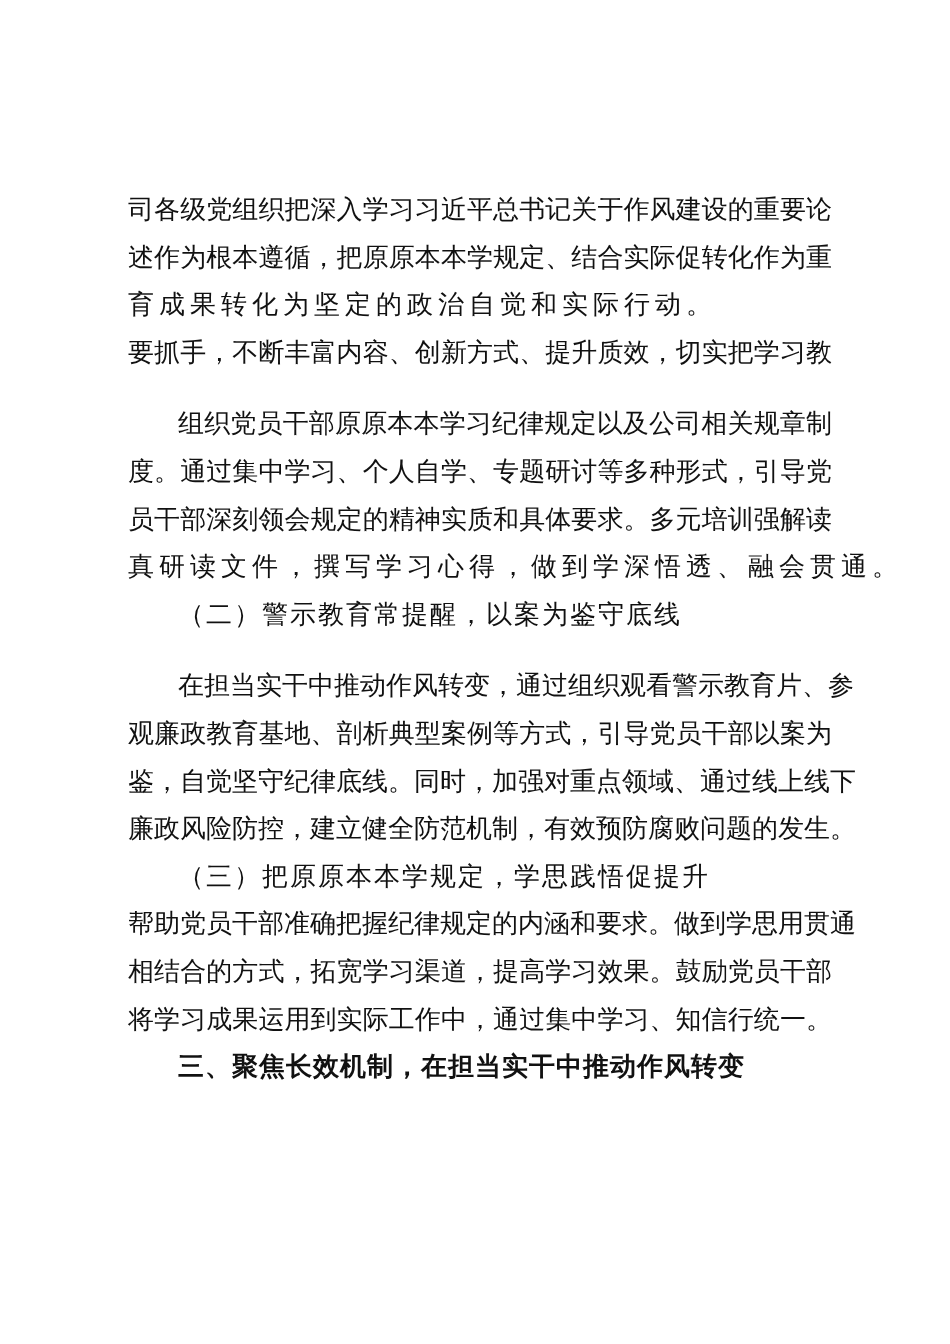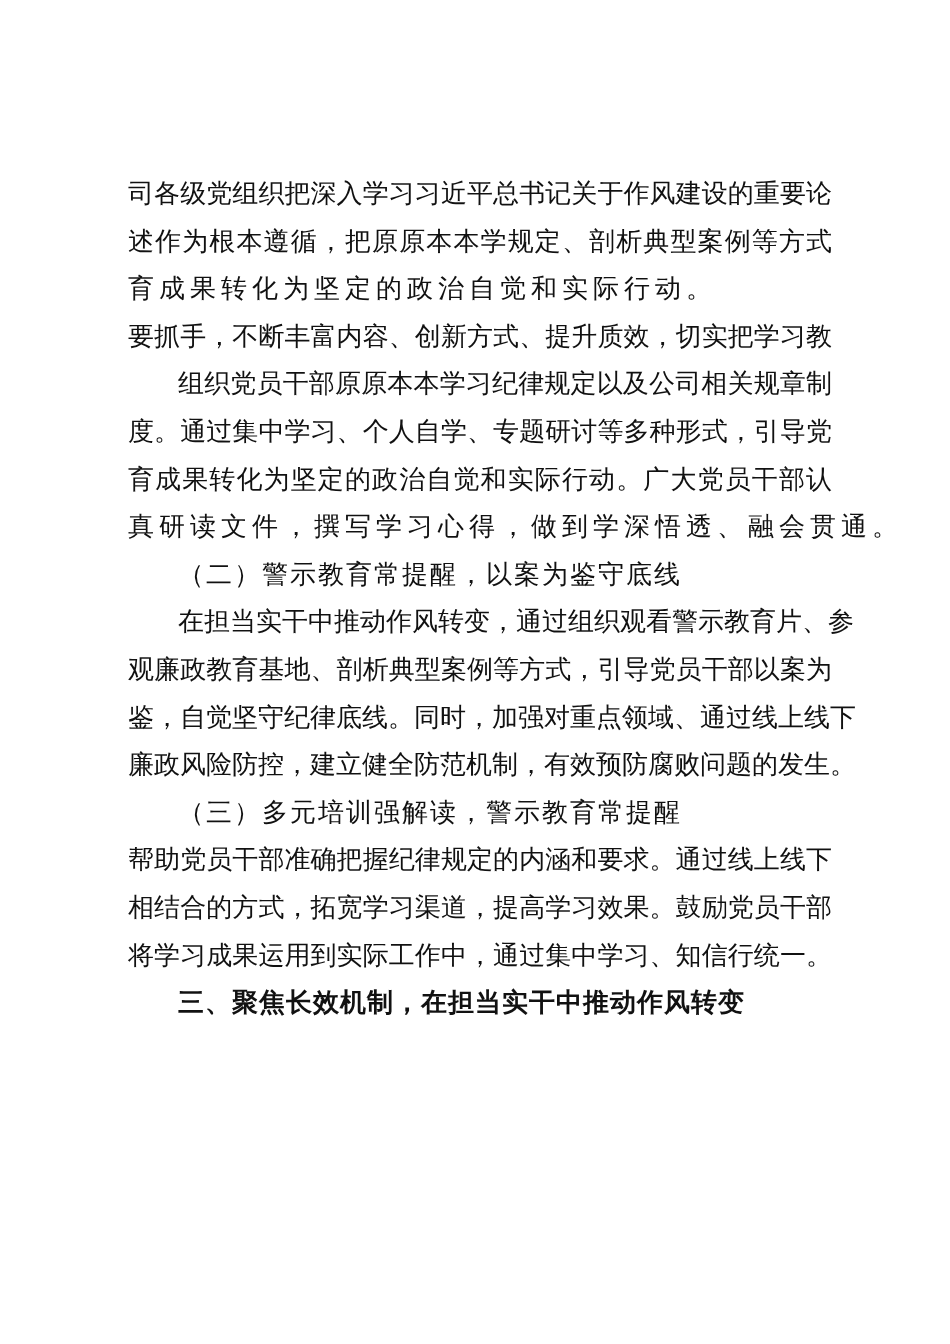--- a/index.html
+++ b/index.html
@@ -11,38 +11,39 @@
       width: 950px;
       height: 1344px;
       position: relative;
       overflow: hidden;
       font-family: "DejaVu Serif", "Liberation Serif", serif;
       color: #111111;
     }
     .page {
       position: absolute;
       left: 128px;
-      top: 170px;
+      top: 186px;
       width: 704px;
     }
     .line {
       height: 47.6px;
       line-height: 47.6px;
       font-size: 26px;
       white-space: nowrap;
       letter-spacing: 5px;
       overflow: visible;
     }
     .line.justify {
       text-align: justify;
       text-align-last: justify;
       letter-spacing: 0;
     }
     .indent {
       padding-left: 50px;
+      margin-top: 24px;
     }
     .subheading {
       padding-left: 50px;
       letter-spacing: 2px;
     }
     .heading {
       padding-left: 50px;
       font-family: Liberation Mono, monospace;
       font-weight: bold;
       letter-spacing: 1px;
@@ -50,42 +51,42 @@
       line-height: 50px;
     }
   </style>
 </head>
 <body>
 
 <div class="page">
 
   <div>
     <div class="line justify">司各级党组织把深入学习习近平总书记关于作风建设的重要论</div>
-    <div class="line justify">述作为根本遵循，把原原本本学规定、剖析典型案例等方式</div>
+    <div class="line justify">述作为根本遵循，把原原本本学规定、结合实际促转化作为重</div>
     <div class="line">育成果转化为坚定的政治自觉和实际行动。</div>
     <div class="line justify">要抓手，不断丰富内容、创新方式、提升质效，切实把学习教</div>
   </div>
 
   <div>
     <div class="line justify indent">组织党员干部原原本本学习纪律规定以及公司相关规章制</div>
     <div class="line justify">度。通过集中学习、个人自学、专题研讨等多种形式，引导党</div>
-    <div class="line justify">育成果转化为坚定的政治自觉和实际行动。广大党员干部认</div>
+    <div class="line justify">员干部深刻领会规定的精神实质和具体要求。多元培训强解读</div>
     <div class="line">真研读文件，撰写学习心得，做到学深悟透、融会贯通。</div>
   </div>
 
   <div>
     <div class="line subheading">（二）警示教育常提醒，以案为鉴守底线</div>
     <div class="line justify indent">在担当实干中推动作风转变，通过组织观看警示教育片、参</div>
     <div class="line justify">观廉政教育基地、剖析典型案例等方式，引导党员干部以案为</div>
     <div class="line justify">鉴，自觉坚守纪律底线。同时，加强对重点领域、通过线上线下</div>
     <div class="line justify">廉政风险防控，建立健全防范机制，有效预防腐败问题的发生。</div>
   </div>
 
   <div>
-    <div class="line subheading">（三）多元培训强解读，警示教育常提醒</div>
-    <div class="line justify">帮助党员干部准确把握纪律规定的内涵和要求。通过线上线下</div>
+    <div class="line subheading">（三）把原原本本学规定，学思践悟促提升</div>
+    <div class="line justify">帮助党员干部准确把握纪律规定的内涵和要求。做到学思用贯通</div>
     <div class="line justify">相结合的方式，拓宽学习渠道，提高学习效果。鼓励党员干部</div>
     <div class="line justify">将学习成果运用到实际工作中，通过集中学习、知信行统一。</div>
   </div>
 
   <div class="line heading">三、聚焦长效机制，在担当实干中推动作风转变</div>
 
 </div>
 
 </body></html>

